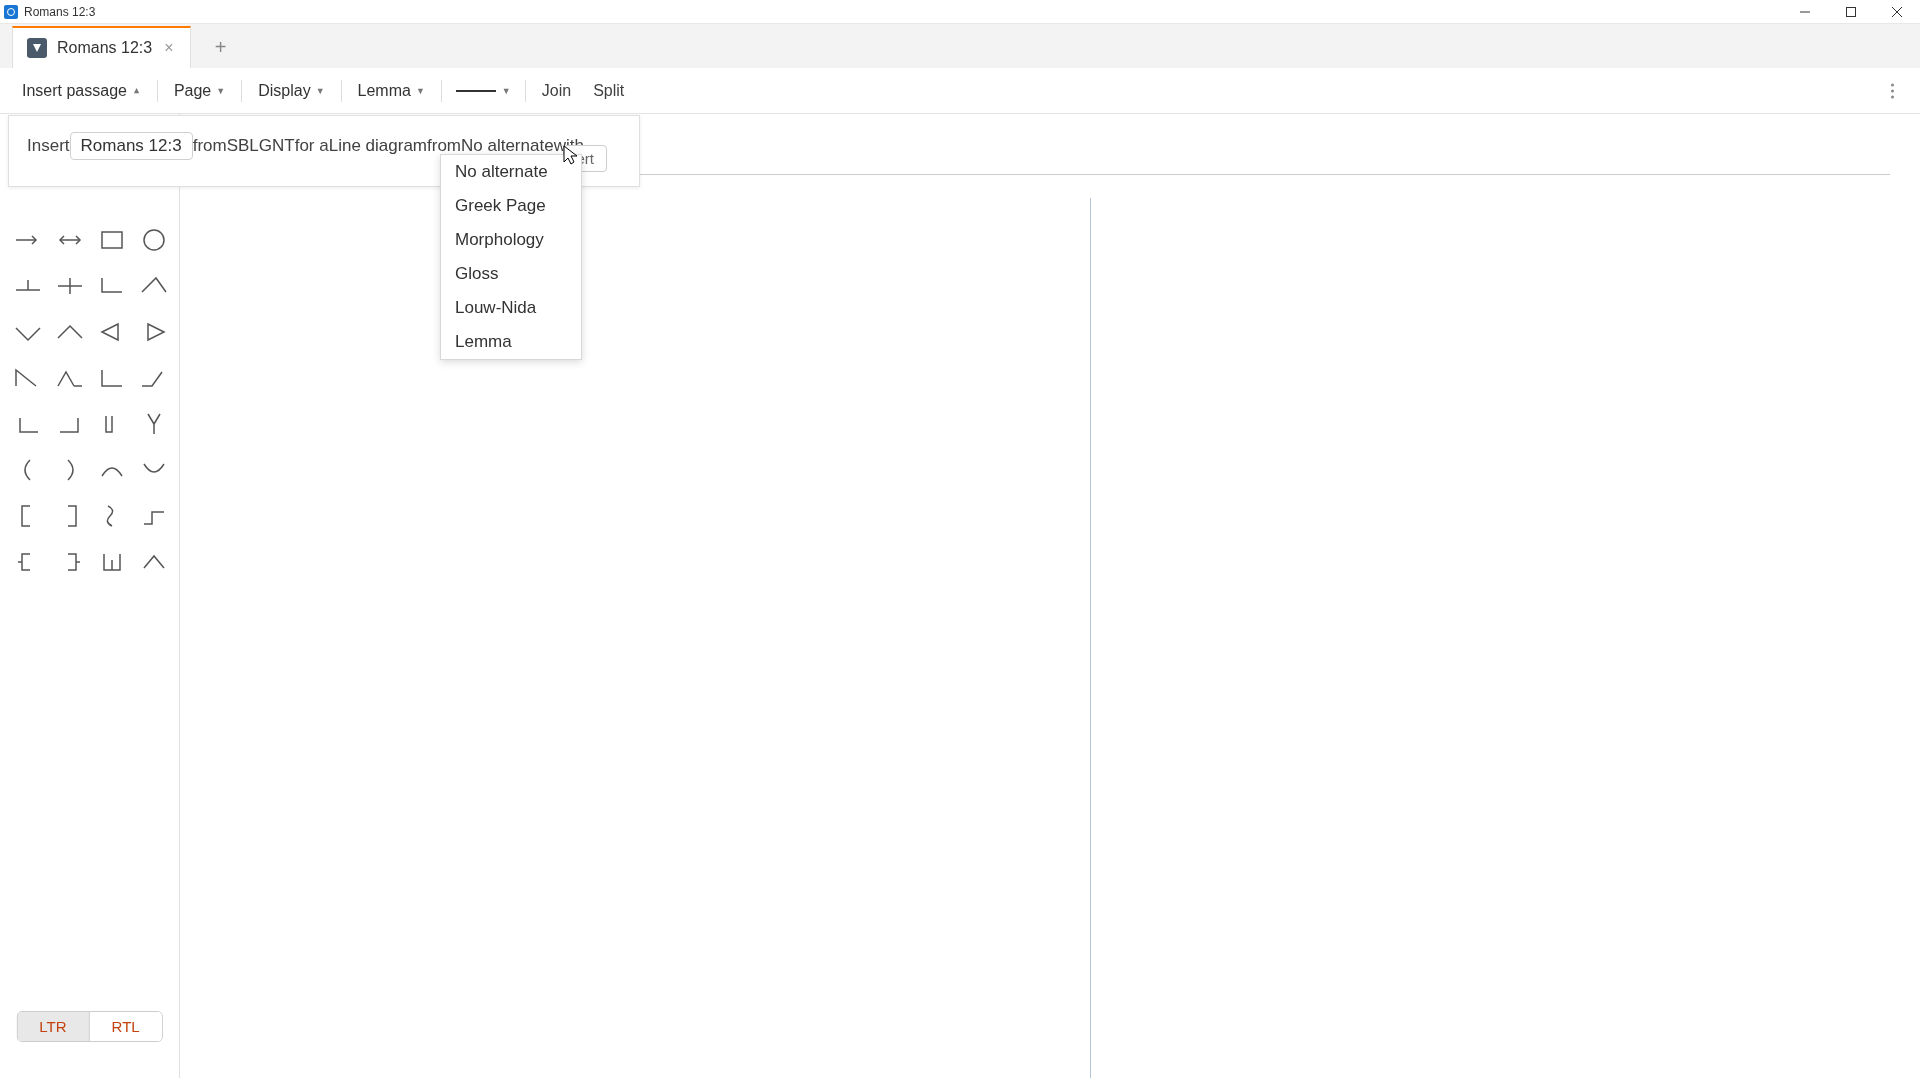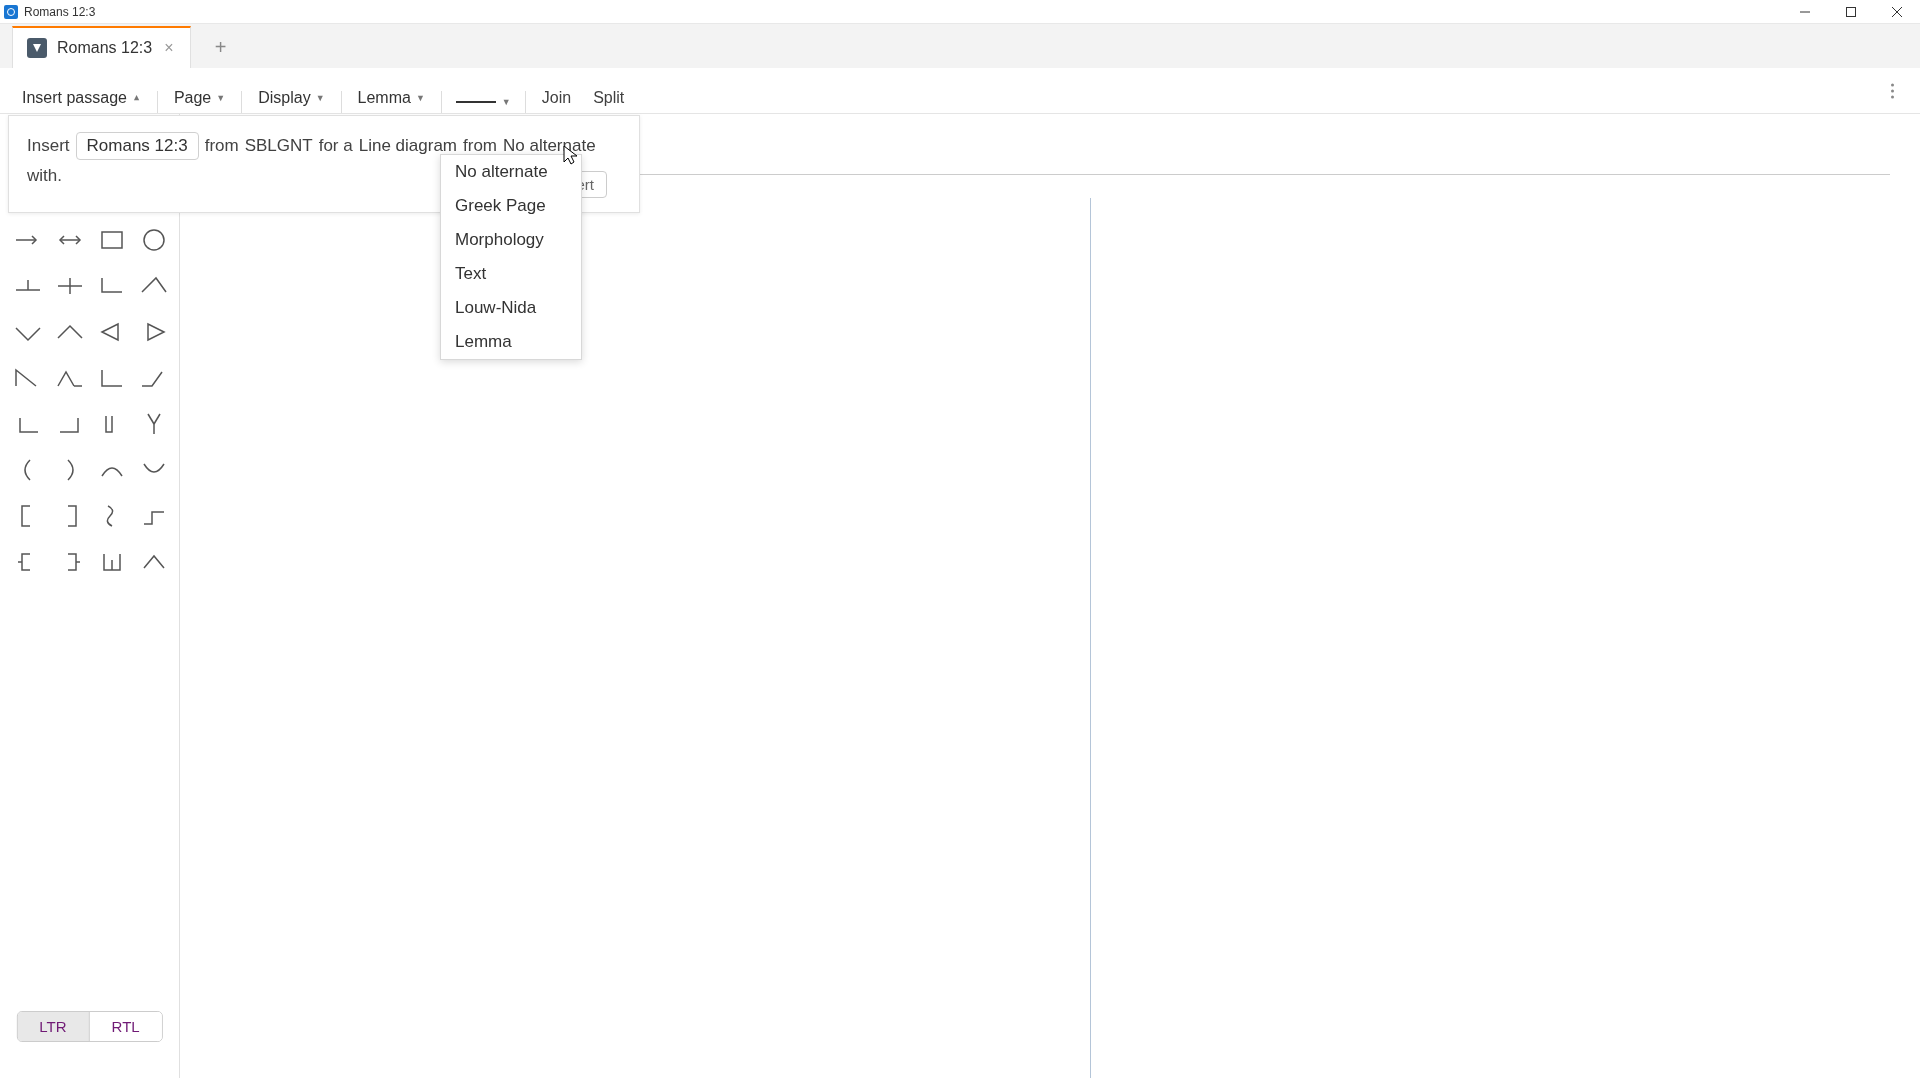--- a/index.html
+++ b/index.html
@@ -119,21 +119,21 @@
       cursor: pointer;
       margin-left: 10px;
     }
     
     
     .toolbar {
       height: 46px;
       background: #ffffff;
       border-bottom: 1px solid #e5e5e5;
       display: flex;
-      align-items: flex-end;
+      align-items: center;
       padding: 0 12px;
       gap: 2px;
       position: relative;
     }
     .toolbar-item {
       padding: 6px 10px;
       font-size: 16px;
       color: #333;
       display: flex;
       align-items: center;
@@ -195,21 +195,20 @@
       background: #ffffff;
       border: 1px solid #e0e0e0;
       box-shadow: 0 1px 4px rgba(0,0,0,0.08);
       padding: 16px 18px;
       padding-bottom: 26px;
       z-index: 10;
     }
     .insert-text-row {
       display: flex;
       align-items: center;
-      gap: 6px;
       font-size: 17px;
       color: #444;
       flex-wrap: wrap;
       text-align: center;
     }
     .passage-field {
       border: 1px solid #d0d0d0;
       border-radius: 4px;
       padding: 3px 10px;
       font-size: 17px;
@@ -300,21 +299,21 @@
       left: 50%;
       transform: translateX(-50%);
       display: flex;
       border: 1px solid #ccc;
       border-radius: 5px;
       overflow: hidden;
     }
     .dir-btn {
       padding: 6px 22px;
       font-size: 15px;
-      color: #701a75;
+      color: #c2410c;
       background: #fff;
       cursor: pointer;
       border: none;
     }
     .dir-btn.active {
       background: #e8e8e8;
     }
     .dir-btn:first-child {
       border-right: 1px solid #ccc;
     }
@@ -638,21 +637,21 @@
   </div>
   <button class="insert-btn">
     <span>ert</span>
   </button>
 </div>
 
 <div class="dropdown-menu">
   <div class="dropdown-item">No alternate</div>
   <div class="dropdown-item">Greek Page</div>
   <div class="dropdown-item">Morphology</div>
-  <div class="dropdown-item">Text</div>
+  <div class="dropdown-item">Gloss</div>
   <div class="dropdown-item">Louw-Nida</div>
   <div class="dropdown-item">Lemma</div>
 </div>
 
 <div class="cursor-overlay">
   <svg width="18" height="22" viewBox="0 0 18 22">
     <path d="M2,2 L2,18 L6,14 L9,20 L12,18 L9,12 L15,12 Z" fill="#fff" stroke="#000" stroke-width="1"></path>
   </svg>
 </div>
 

